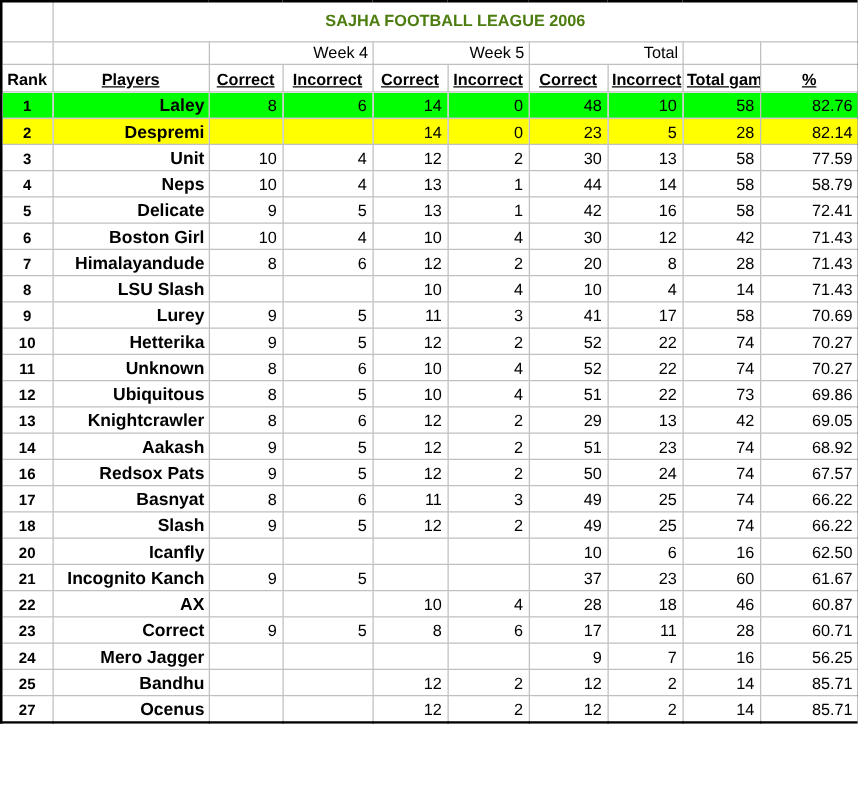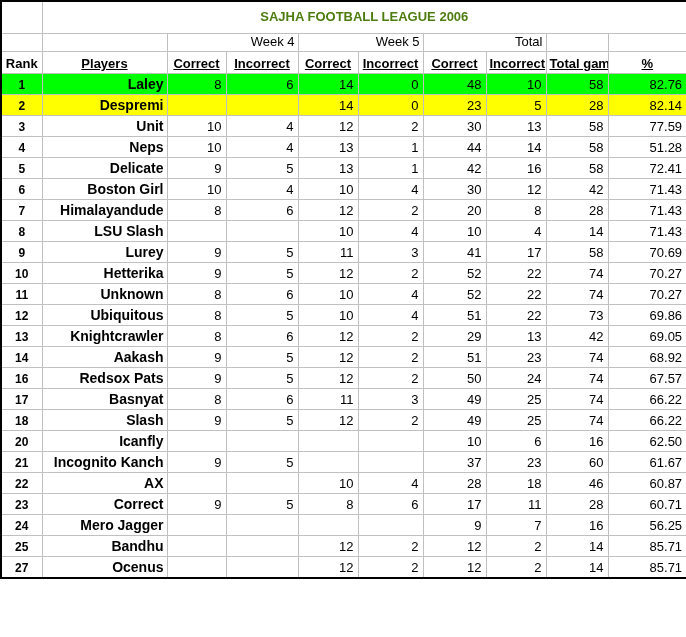--- a/index.html
+++ b/index.html
@@ -134,21 +134,21 @@
         <tr>
           <td class="col-rank">4</td>
           <td class="col-player">Neps</td>
           <td class="col-w4c">10</td>
           <td class="col-w4i">4</td>
           <td class="col-w5c">13</td>
           <td class="col-w5i">1</td>
           <td class="col-tc">44</td>
           <td class="col-ti">14</td>
           <td class="col-tg">58</td>
-          <td class="col-pct">51.28</td>
+          <td class="col-pct">58.79</td>
         </tr>
         <tr>
           <td class="col-rank">5</td>
           <td class="col-player">Delicate</td>
           <td class="col-w4c">9</td>
           <td class="col-w4i">5</td>
           <td class="col-w5c">13</td>
           <td class="col-w5i">1</td>
           <td class="col-tc">42</td>
           <td class="col-ti">16</td>

